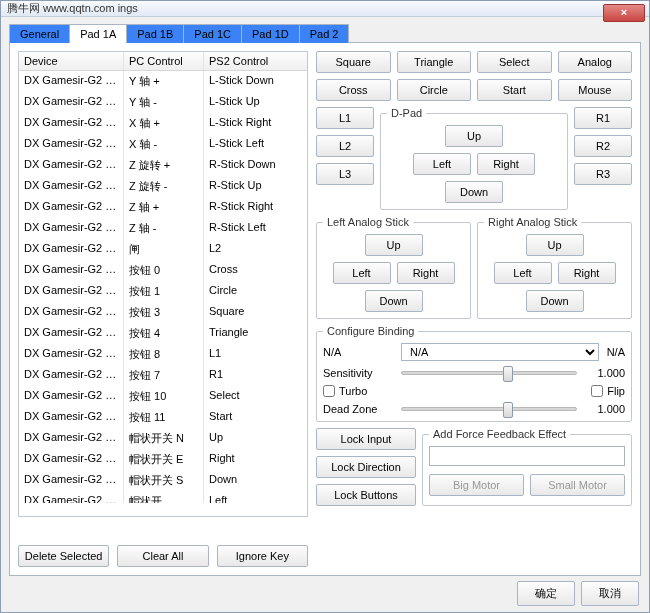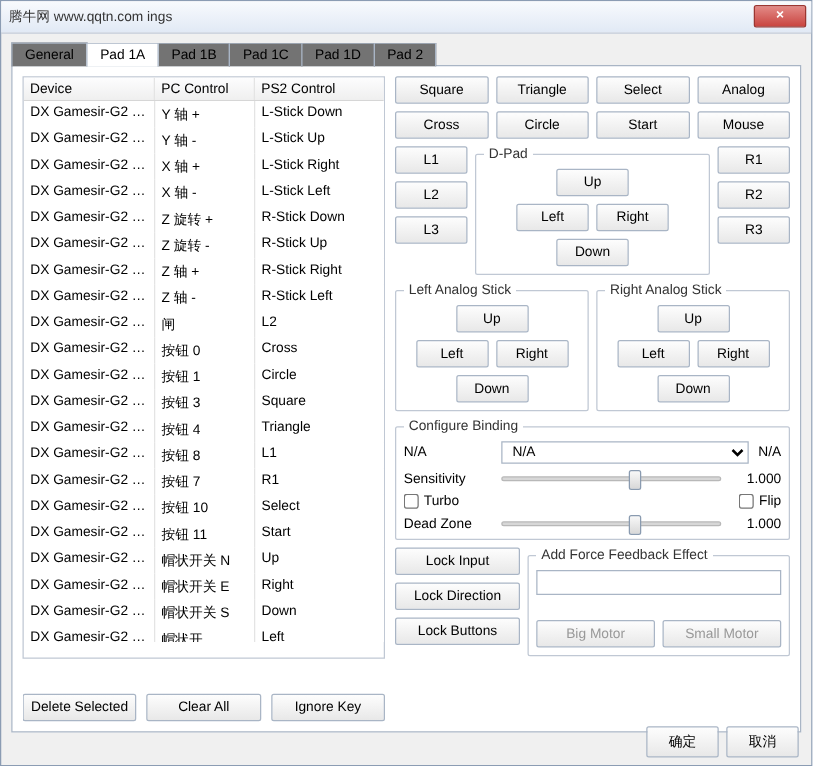--- a/index.html
+++ b/index.html
@@ -1,22 +1,22 @@
 <!DOCTYPE html>
 <html><head>
 <meta charset="utf-8">
 <style>
 * { box-sizing: border-box; margin: 0; padding: 0; font-family: "Segoe UI", Tahoma, sans-serif; font-size: 11px; }
 body { background: #dde5ee; }
 .window { width: 650px; height: 613px; background: #f0f0f0; border: 1px solid #8b9cb3; position: relative; }
-.titlebar { height: 26px; background: linear-gradient(#f8fafd, #e1e9f5); border-bottom: 1px solid #c3ccd9; display: flex; align-items: center; padding: 0 6px; position: relative; }
+.titlebar { height: 16px; background: linear-gradient(#f8fafd, #e1e9f5); border-bottom: 1px solid #c3ccd9; display: flex; align-items: center; padding: 0 6px; position: relative; }
 .titlebar .title { color: #333; }
 .close-btn { position: absolute; right: 4px; top: 3px; width: 42px; height: 18px; background: linear-gradient(#e38a87,#c94540); border: 1px solid #9b3631; border-radius: 2px; color: #fff; text-align: center; line-height: 15px; font-weight: bold; }
 .tabs { display: flex; padding: 6px 8px 0 8px; gap: 0; }
-.tab { padding: 3px 10px; border: 1px solid #a9b5c5; border-bottom: none; background: #737373; margin-right: -1px; position: relative; top: 1px; }
+.tab { padding: 3px 10px; border: 1px solid #a9b5c5; border-bottom: none; background: #3b82f6; margin-right: -1px; position: relative; top: 1px; }
 .tab.active { background: #fff; z-index: 2; }
 .content { margin: 0 8px 8px 8px; border: 1px solid #a9b5c5; background: #fff; padding: 8px; display: flex; gap: 8px; height: 534px; }
 .left { width: 290px; display: flex; flex-direction: column; }
 .table-wrap { border: 1px solid #c0c8d4; flex: 1; overflow: hidden; }
 .thead { display: flex; background: linear-gradient(#fdfdfe,#efefef); border-bottom: 1px solid #d6d6d6; }
 .thead > div, .trow > div { padding: 3px 5px; overflow: hidden; white-space: nowrap; text-overflow: ellipsis; }
 .col-d { width: 105px; border-right: 1px solid #e4e4e4;}
 .col-p { width: 80px; border-right: 1px solid #e4e4e4;}
 .col-s { width: 95px; }
 .tbody { overflow-y: auto; height: 432px; }
@@ -46,21 +46,21 @@
 .cfg-row .val { width:40px; text-align:right;}
 .slider { flex:1; height:4px; background:#d7d7d7; border:1px solid #b8b8b8; border-radius:2px; position:relative;}
 .slider .thumb { position:absolute; top:-6px; left:58%; width:10px; height:16px; background:linear-gradient(#f8f8f8,#d8d8d8); border:1px solid #8a9bb0; border-radius:2px;}
 select.combo { flex:1; border:1px solid #a9b5c5; padding:1px 4px; background:#fff;}
 .chk { display:flex; align-items:center; gap:4px;}
 input[type=checkbox]{width:12px;height:12px;}
 .lower { display:flex; gap:6px;}
 .lock-col { width:100px; display:flex; flex-direction:column; gap:6px;}
 .lock-col .btn { width:100%;}
 .ffb { flex:1;}
-.ffb .inner { display:flex; flex-direction:column; gap:20px;}
+.ffb .inner { display:flex; flex-direction:column; gap:8px;}
 .ffb-combo { width:100%; height:20px; border:1px solid #a9b5c5; background:#fff;}
 .ffb-btns { display:flex; gap:6px;}
 .ffb-btns .btn { flex:1; color:#999;}
 .footer { position:absolute; bottom:6px; right:10px; display:flex; gap:6px;}
 .footer .btn { width:58px;}
 .logo { position:absolute; bottom:26px; right:18px; font-size:10px; color:#6b7c93; text-align:right; pointer-events:none;}
 .logo-img { width:108px; height:46px; background: radial-gradient(circle at 30% 55%, #ffe25a 0 20px, transparent 21px), #fff0; position:relative;}
 </style>
 </head>
 <body>

